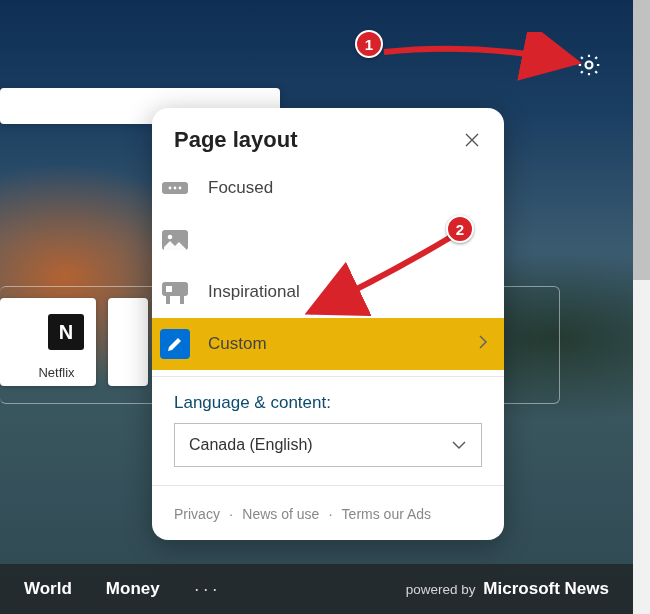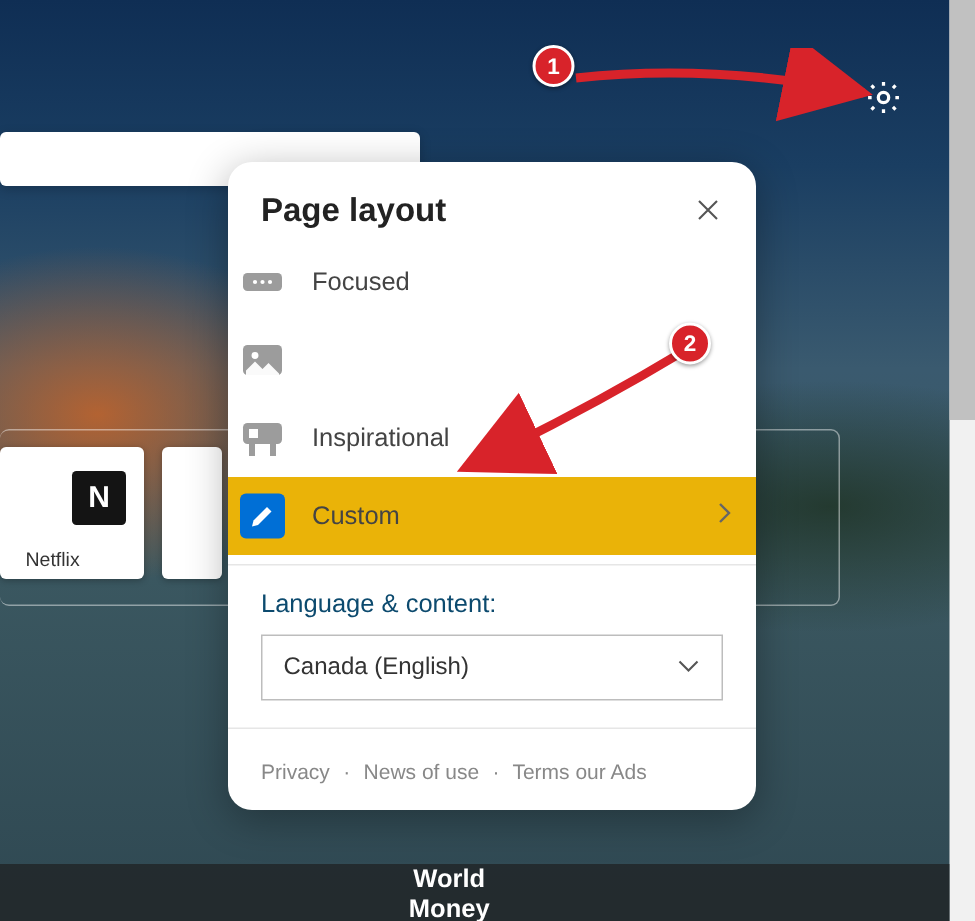--- a/index.html
+++ b/index.html
@@ -84,21 +84,21 @@
       font-size: 20px;
       position: absolute;
       top: 16px;
       right: 12px;
     }
     .tile-label {
       position: absolute;
       bottom: 6px;
       left: 17px;
       right: 0;
-      text-align: left;
+      text-align: center;
       font-size: 13px;
       color: #333;
     }
     .tile2 {
       position: absolute;
       top: 298px;
       left: 108px;
       width: 40px;
       height: 88px;
       background: #fff;
@@ -208,27 +208,26 @@
       color: #888;
     }
     .footer-links span { cursor: pointer; }
     .footer-links .dot { margin: 0 5px; }
     
     .navbar {
       position: absolute;
       bottom: 0;
       left: 0;
       right: 17px;
-      height: 38px;
+      height: 50px;
       background: rgba(30,30,30,0.68);
       display: flex;
       align-items: center;
       color: #fff;
       padding: 0 24px;
-      flex-direction: column;
     }
     .nav-item {
       margin-right: 34px;
       font-size: 17px;
       font-weight: 600;
       cursor: pointer;
     }
     .nav-more {
       font-size: 18px;
       letter-spacing: 3px;
@@ -366,20 +365,24 @@
     <span>News of use</span>
     <span class="dot">·</span>
     <span>Terms our Ads</span>
   </div>
 </div>
 
 <div class="navbar">
   <div class="nav-item">World</div>
   <div class="nav-item">Money</div>
   <div class="nav-more">···</div>
+  <div class="powered">
+    <span>powered by</span>
+    <b>Microsoft News</b>
+  </div>
 </div>
 
 <svg class="arrow-svg" style="left:356px; top:32px;" width="240" height="56" viewBox="0 0 240 56">
   <defs>
       <marker id="ah1" markerWidth="12" markerHeight="12" refX="9" refY="5" orient="auto">
         <path d="M0 0l10 5-10 5z" fill="#d8232a"></path>
       </marker>
     </defs>
   <path d="M28 20 Q120 10 220 30" stroke="#d8232a" stroke-width="6" fill="none" marker-end="url(#ah1)"></path>
 </svg>

